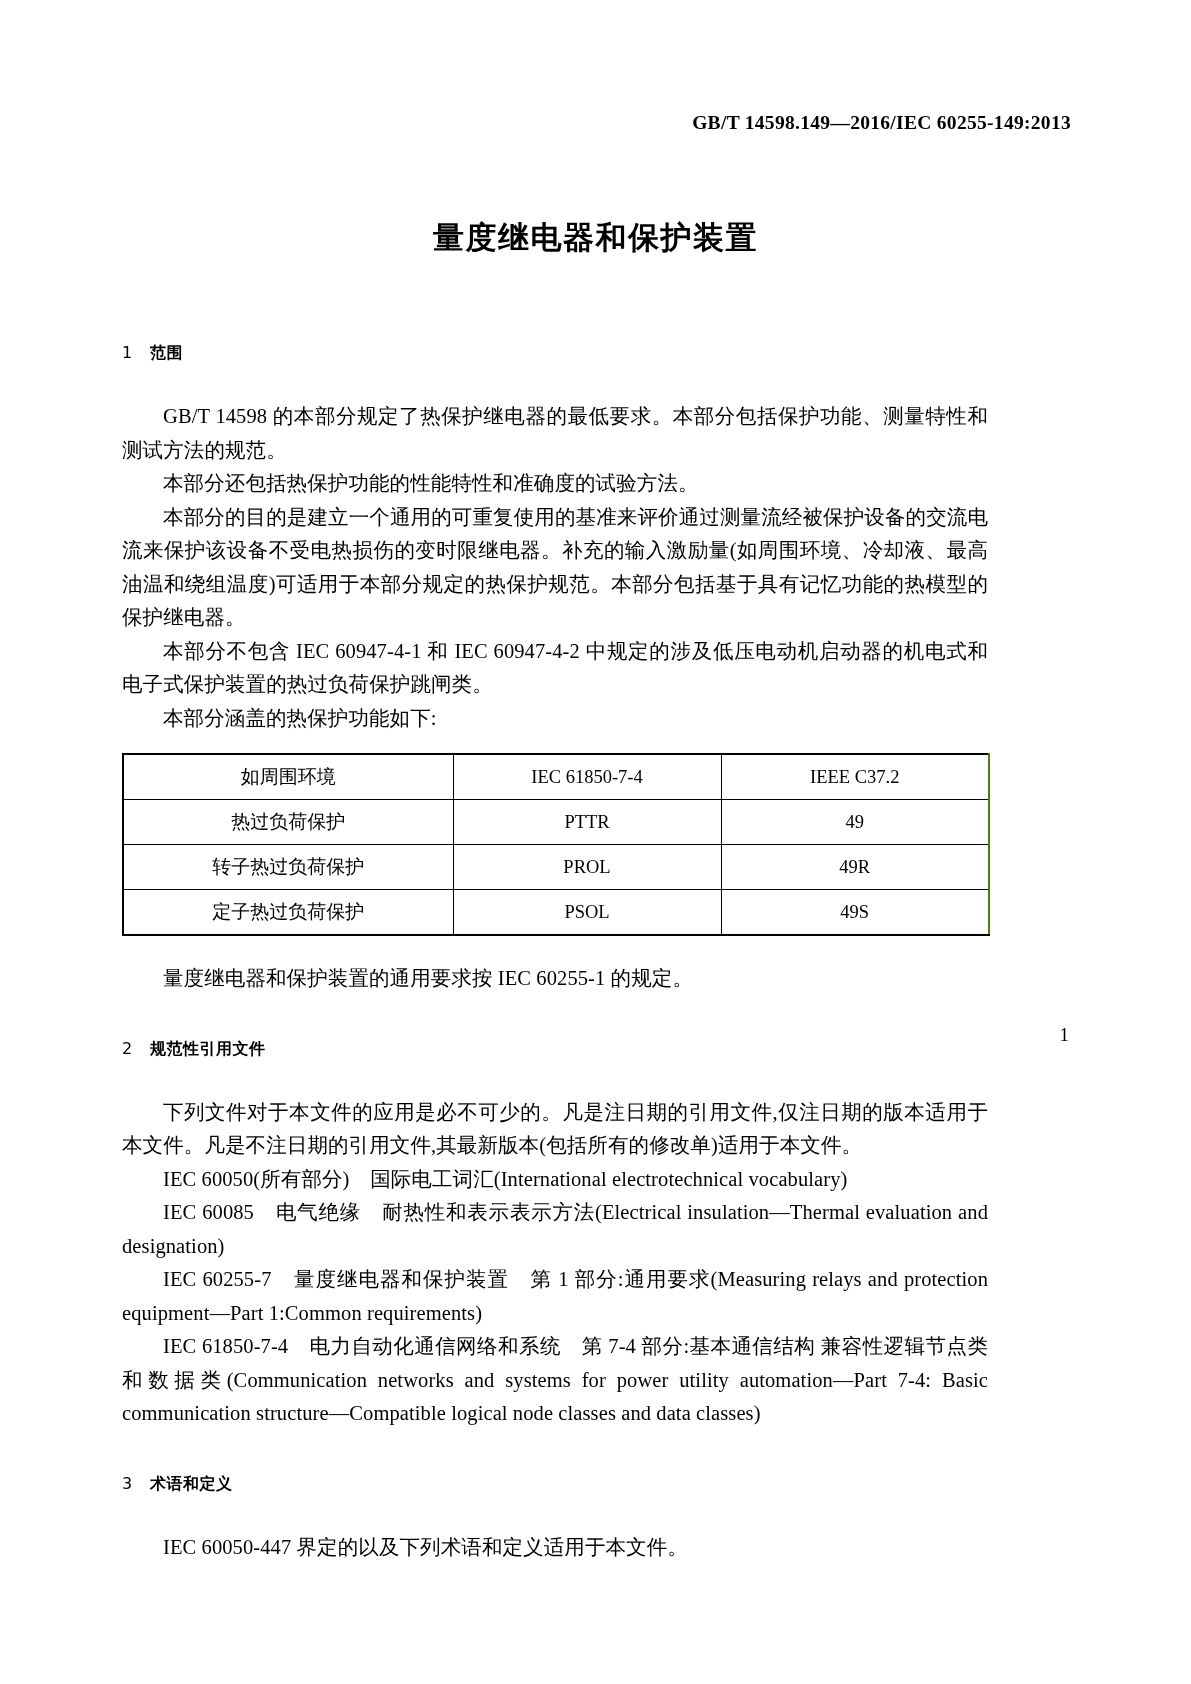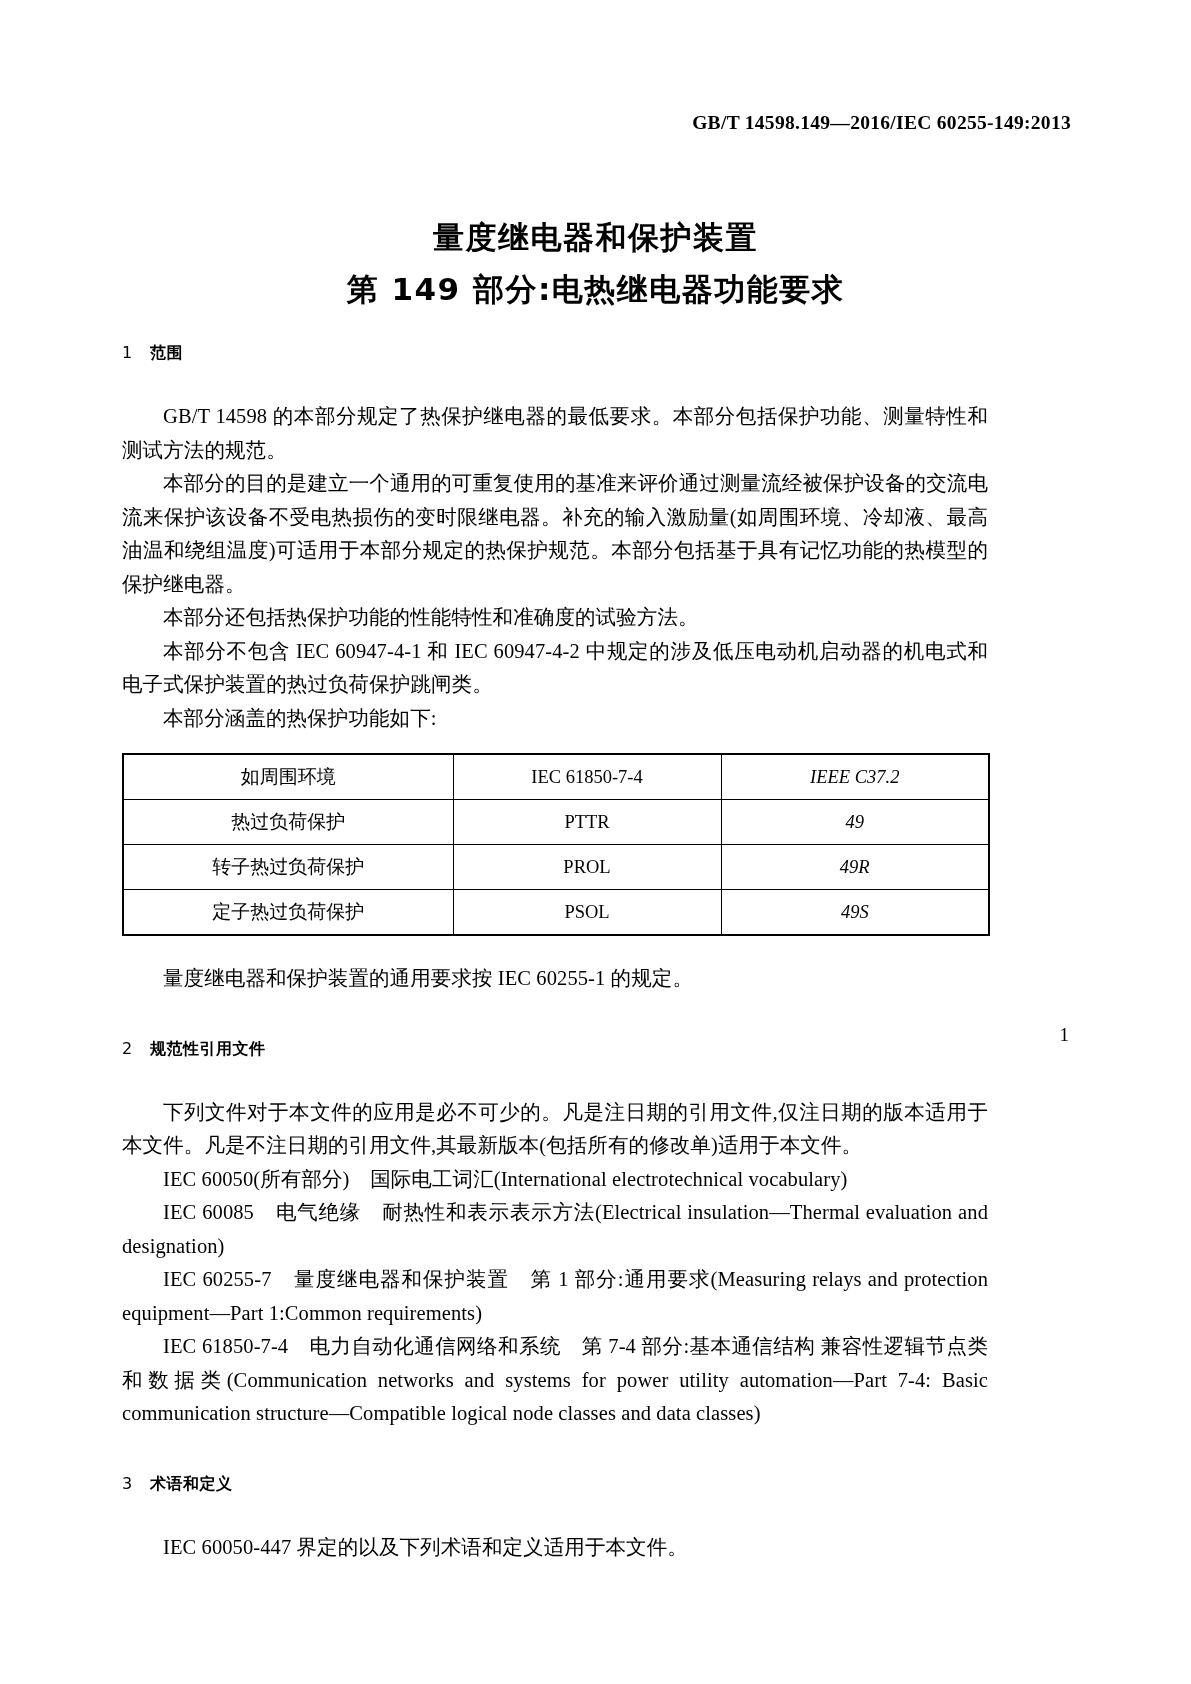--- a/index.html
+++ b/index.html
@@ -97,21 +97,21 @@
     border: 1px solid #000;
     height: 40px;
     text-align: center;
     vertical-align: middle;
     padding: 2px 4px;
     font-family: "Liberation Serif", "DejaVu Serif", serif;
   }
   table.func-table tr:first-child td { border-top: 2px solid #000; }
   table.func-table tr:last-child td { border-bottom: 2px solid #000; }
   table.func-table td:first-child { border-left: 2px solid #000; }
-  table.func-table td:last-child { border-right: 2px solid #000000; font-style: italic; }
+  table.func-table td:last-child { border-right: 2px solid #4d7c0f; }
   table.func-table col.c1 { width: 330px; }
   table.func-table col.c2 { width: 268px; }
   table.func-table col.c3 { width: 268px; }
   .cell-cn { font-family: "DejaVu Serif", "Liberation Serif", serif; font-size: 19px; }
   .cell-en { font-family: "Liberation Serif", "DejaVu Serif", serif; font-size: 18.5px; }
   
   .page-number {
     position: absolute;
     right: 122px;
     bottom: 150px;
@@ -122,33 +122,32 @@
 </style>
 </head>
 <body>
 
 <div class="page">
 
   <div class="running-header">GB/T 14598.149—2016/IEC 60255-149:2013</div>
 
   <div class="doc-title">
     <div class="t-line">量度继电器和保护装置</div>
-    <div class="t-line">第 149 部分:电热继电器功能要求</div>
   </div>
 
   <div class="content">
 
     <h2 class="sec-head">
       <span class="sec-num">1</span><span>范围</span>
     </h2>
     <div class="gap-after-head"></div>
 
     <p class="para">GB/T 14598 的本部分规定了热保护继电器的最低要求。本部分包括保护功能、测量特性和测试方法的规范。</p>
+    <p class="para">本部分还包括热保护功能的性能特性和准确度的试验方法。</p>
     <p class="para">本部分的目的是建立一个通用的可重复使用的基准来评价通过测量流经被保护设备的交流电流来保护该设备不受电热损伤的变时限继电器。补充的输入激励量(如周围环境、冷却液、最高油温和绕组温度)可适用于本部分规定的热保护规范。本部分包括基于具有记忆功能的热模型的保护继电器。</p>
-    <p class="para">本部分还包括热保护功能的性能特性和准确度的试验方法。</p>
     <p class="para">本部分不包含 IEC 60947-4-1 和 IEC 60947-4-2 中规定的涉及低压电动机启动器的机电式和电子式保护装置的热过负荷保护跳闸类。</p>
     <p class="para">本部分涵盖的热保护功能如下:</p>
 
     <div class="tbl-wrap">
       <table class="func-table">
         <colgroup>
             <col class="c1">
             <col class="c2">
             <col class="c3">
           </colgroup>

